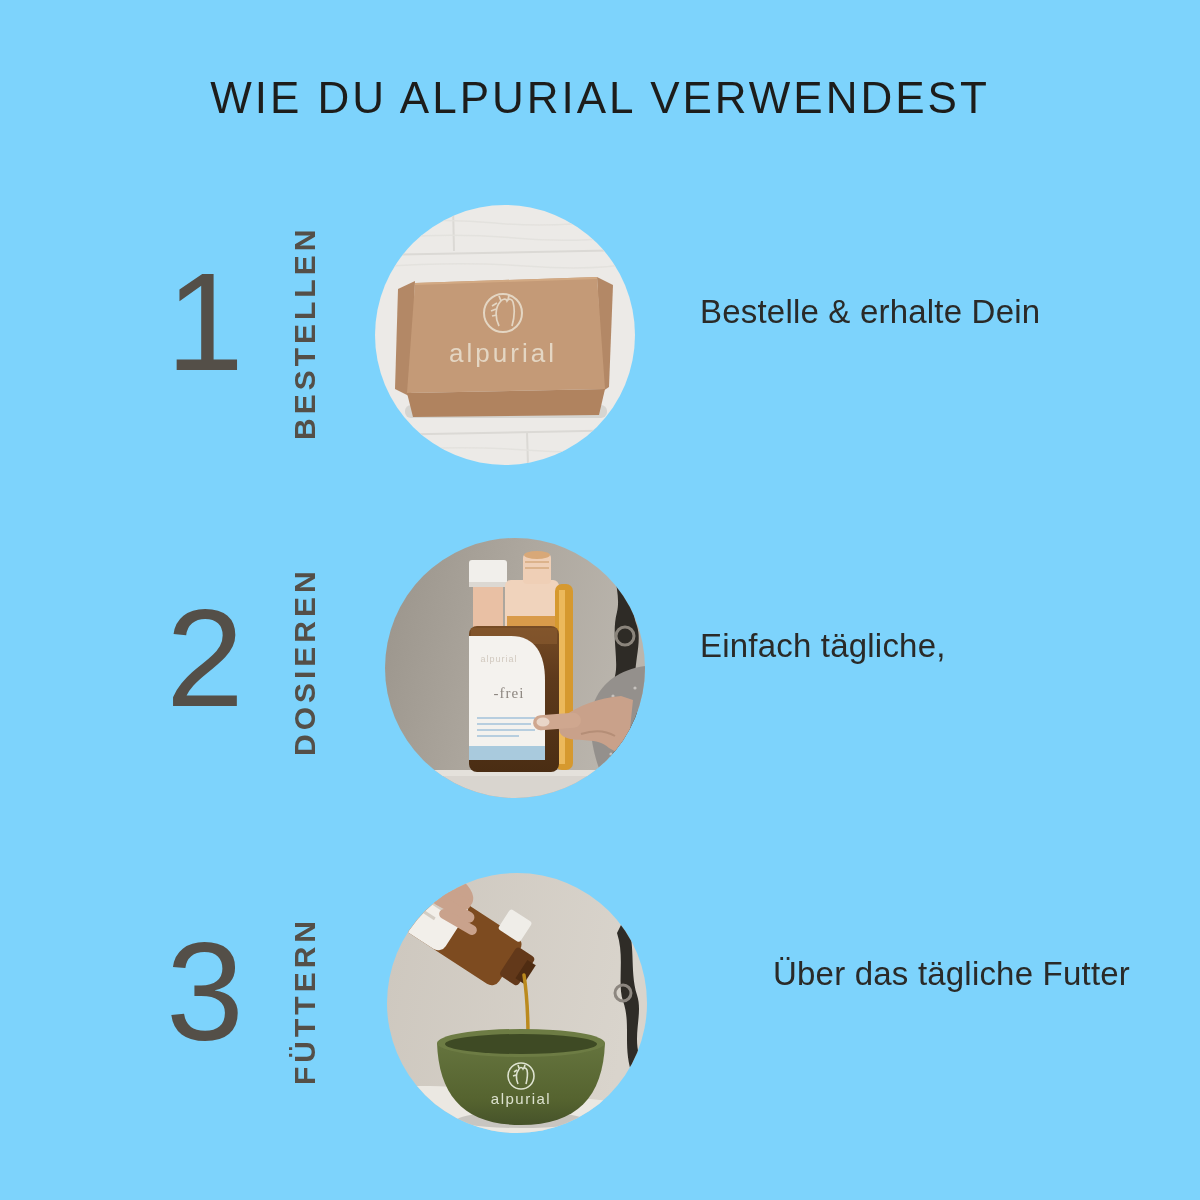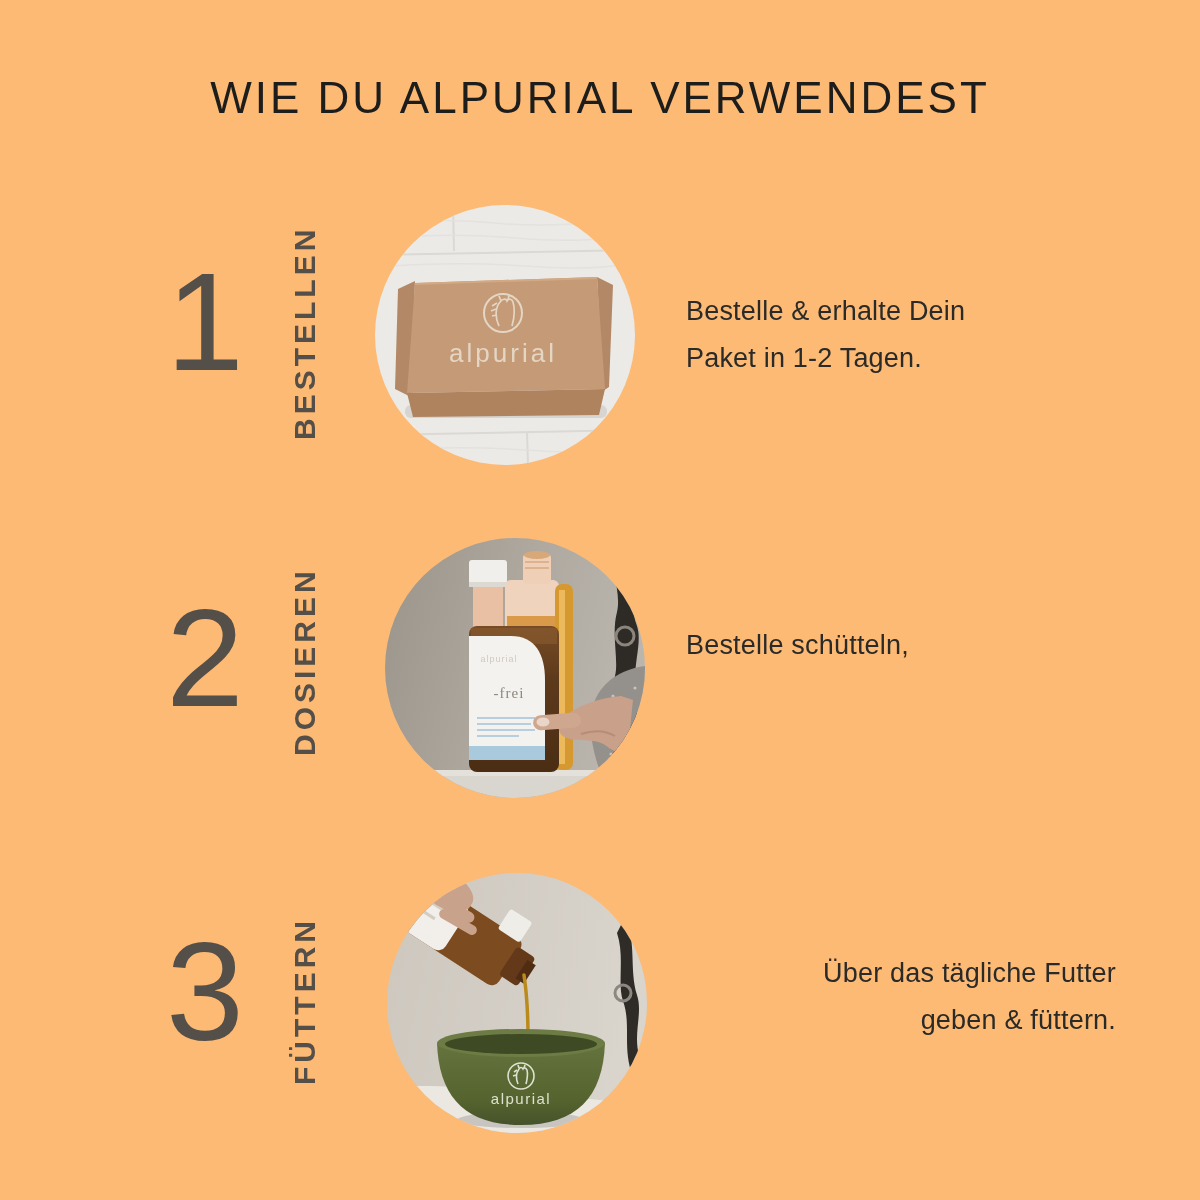--- a/index.html
+++ b/index.html
@@ -1,27 +1,27 @@
 <!DOCTYPE html>
 <html><head>
 <meta charset="utf-8">
 <style>
   html,body{margin:0;padding:0;background:#ffffff;}
-  .canvas{position:relative;width:1200px;height:1200px;background:#fdba74;overflow:hidden;
+  .canvas{position:relative;width:1200px;height:1200px;background:#7dd3fc;overflow:hidden;
           font-family:"Liberation Sans", sans-serif;}
   .title{position:absolute;top:76px;left:0;width:1200px;text-align:center;margin:0;
          font-size:44px;font-weight:400;letter-spacing:3px;color:#1d1d1b;line-height:1;}
   .num{position:absolute;left:140px;width:130px;text-align:center;
        font-size:140px;line-height:1;font-weight:400;color:#544f48;}
   .vlabel{position:absolute;left:286px;width:38px;display:flex;align-items:center;justify-content:center;
           writing-mode:vertical-rl;transform:rotate(180deg);
           font-size:30px;font-weight:700;letter-spacing:4px;color:#544f48;white-space:nowrap;}
   .photo{position:absolute;width:260px;height:260px;border-radius:50%;overflow:hidden;}
   .photo svg{display:block;}
-  .desc{position:absolute;left:686px;width:430px;font-size:27px;line-height:47px;
+  .desc{position:absolute;left:700px;width:430px;font-size:33px;line-height:47px;
         color:#2a2a28;letter-spacing:0.2px;}
   svg text{font-family:"Liberation Sans", sans-serif;}
   .serifish{font-family:"Liberation Serif", serif;}
 </style>
 </head>
 <body>
 
 <div class="canvas">
 
   <h1 class="title">WIE DU ALPURIAL VERWENDEST</h1>
@@ -62,21 +62,20 @@
           <path d="M116,106 L121,104"></path>
           <path d="M117,111 L122,110"></path>
         </g>
       </g>
       <text x="128" y="157" text-anchor="middle" font-size="26" style="letter-spacing:3px" fill="#e4d6c3">alpurial</text>
     </svg>
   </div>
 
   <div class="desc" style="top:288px;">
     <div>Bestelle &amp; erhalte Dein</div>
-    <div>Paket in 1-2 Tagen.</div>
   </div>
 
   <div class="num" style="top:588px;">2</div>
   <div class="vlabel" style="top:575px;height:174px;">DOSIEREN</div>
 
   <div class="photo" style="left:385px;top:538px;">
     <svg viewBox="0 0 260 260" width="260" height="260">
       <defs>
         <linearGradient id="wall2" x1="0" y1="0" x2="1" y2="0.25">
           <stop offset="0" stop-color="#9a948b"></stop>
@@ -136,21 +135,21 @@
         </g>
         <path d="M236,158 C214,160 192,168 180,178 C171,186 172,197 182,200 C194,204 212,199 224,210 L242,220 L248,162 Z" fill="#c9a18a"></path>
         <rect x="148" y="176" width="48" height="15" rx="7.5" fill="#cfa78f" transform="rotate(-4 172 183)"></rect>
         <ellipse cx="158" cy="184" rx="6.5" ry="4.5" fill="#e9d6c8"></ellipse>
         <path d="M196,196 C208,192 220,192 230,198" stroke="#b58e77" stroke-width="2" fill="none"></path>
       </g>
     </svg>
   </div>
 
   <div class="desc" style="top:622px;">
-    <div>Bestelle schütteln,</div>
+    <div>Einfach tägliche,</div>
   </div>
 
   <div class="num" style="top:922px;">3</div>
   <div class="vlabel" style="top:922px;height:158px;">FÜTTERN</div>
 
   <div class="photo" style="left:387px;top:873px;">
     <svg viewBox="0 0 260 260" width="260" height="260">
       <defs>
         <linearGradient id="wall3" x1="0" y1="0" x2="1" y2="0.2">
           <stop offset="0" stop-color="#cdc7be"></stop>
@@ -200,16 +199,15 @@
           <path d="M127,199 l3,-2"></path>
           <path d="M126,203 l3,-1"></path>
         </g>
         <text x="134" y="231" text-anchor="middle" font-size="15" style="letter-spacing:1.5px" fill="#dde2cf">alpurial</text>
       </g>
     </svg>
   </div>
 
   <div class="desc" style="top:950px;text-align:right;">
     <div>Über das tägliche Futter</div>
-    <div>geben &amp; füttern.</div>
   </div>
 
 </div>
 
 </body></html>

